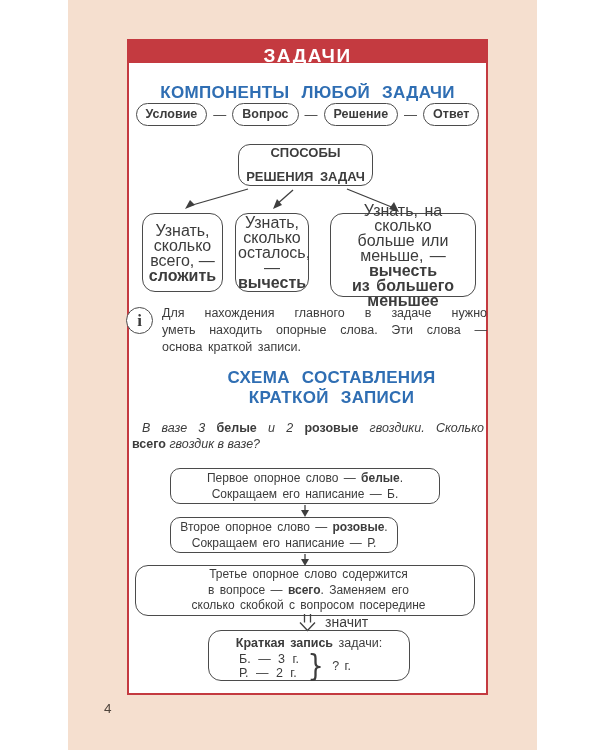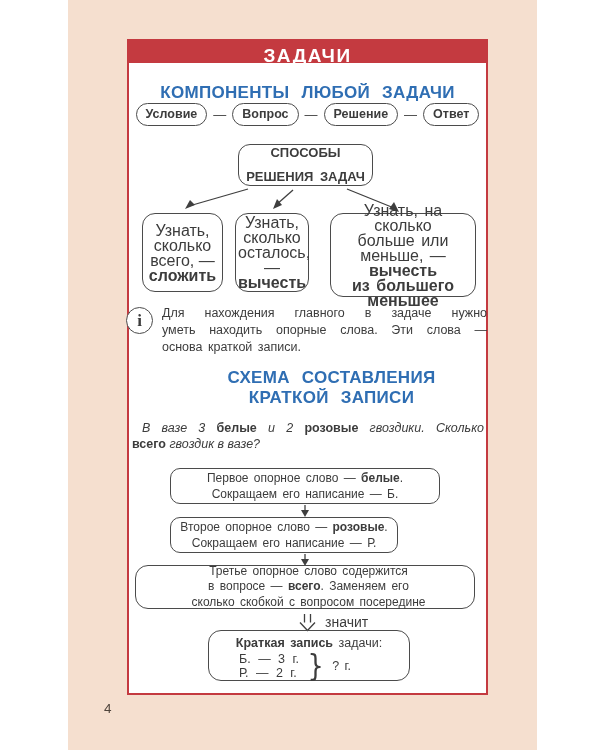--- a/index.html
+++ b/index.html
@@ -36,21 +36,21 @@
   .note-text { position:absolute; left:33px; top:264px; width:325px; font-size:12.5px; line-height:17px;
           word-spacing:2px; }
   .jline { text-align:justify; text-align-last:justify; }
   .example { position:absolute; left:3px; top:379px; width:352px; font-size:12.5px; line-height:16px; }
   .example .ind { text-indent:10px; }
   .it { font-style:italic; }
   .step { border-radius:10px; text-align:center; font-size:12px; line-height:16.5px; display:flex;
           flex-direction:column; justify-content:center; word-spacing:2px; }
   #step1 { left:41px; top:427px; width:270px; height:36px; }
   #step2 { left:41px; top:476px; width:228px; height:36px; }
-  #step3 { left:6px; top:524px; width:340px; height:44px; border-radius:13px; font-size:12px; line-height:15.5px;padding-left:7px; }
+  #step3 { left:6px; top:524px; width:340px; height:51px; border-radius:13px; font-size:12px; line-height:15.5px;padding-left:7px; }
   .down-arrow { position:absolute; left:169px; }
   #da1 { top:464px; } #da2 { top:513px; }
   .implication { position:absolute; left:170px; top:573px; display:flex; align-items:center; gap:9px; }
   .implication .word { font-size:14px; padding-bottom:2px; }
   #result-box { left:79px; top:589px; width:202px; height:51px; border-radius:13px; font-size:12.5px;
           padding-top:5px; }
   .result-title { text-align:center; line-height:15px; word-spacing:2px; }
   .result-body { display:flex; align-items:center; justify-content:flex-start; padding-left:30px; gap:7px; margin-top:1px; }
   .result-rows { line-height:14px; word-spacing:4px; }
   .brace { font-family:"DejaVu Sans",sans-serif; font-size:30px; font-weight:400; line-height:28px;

